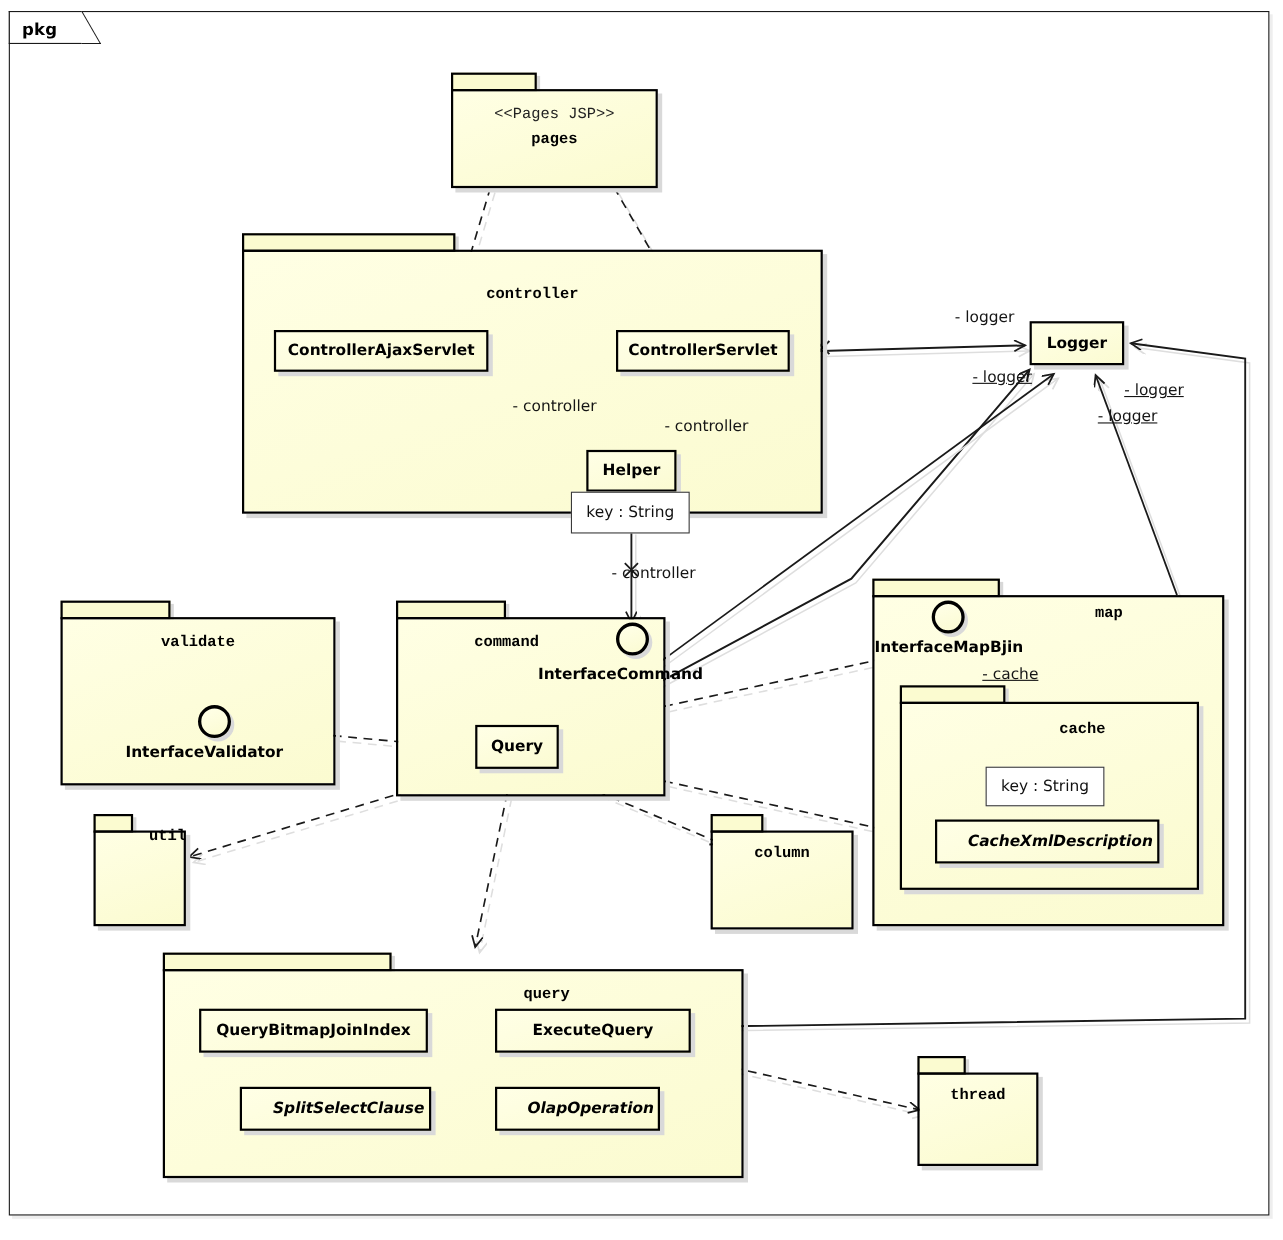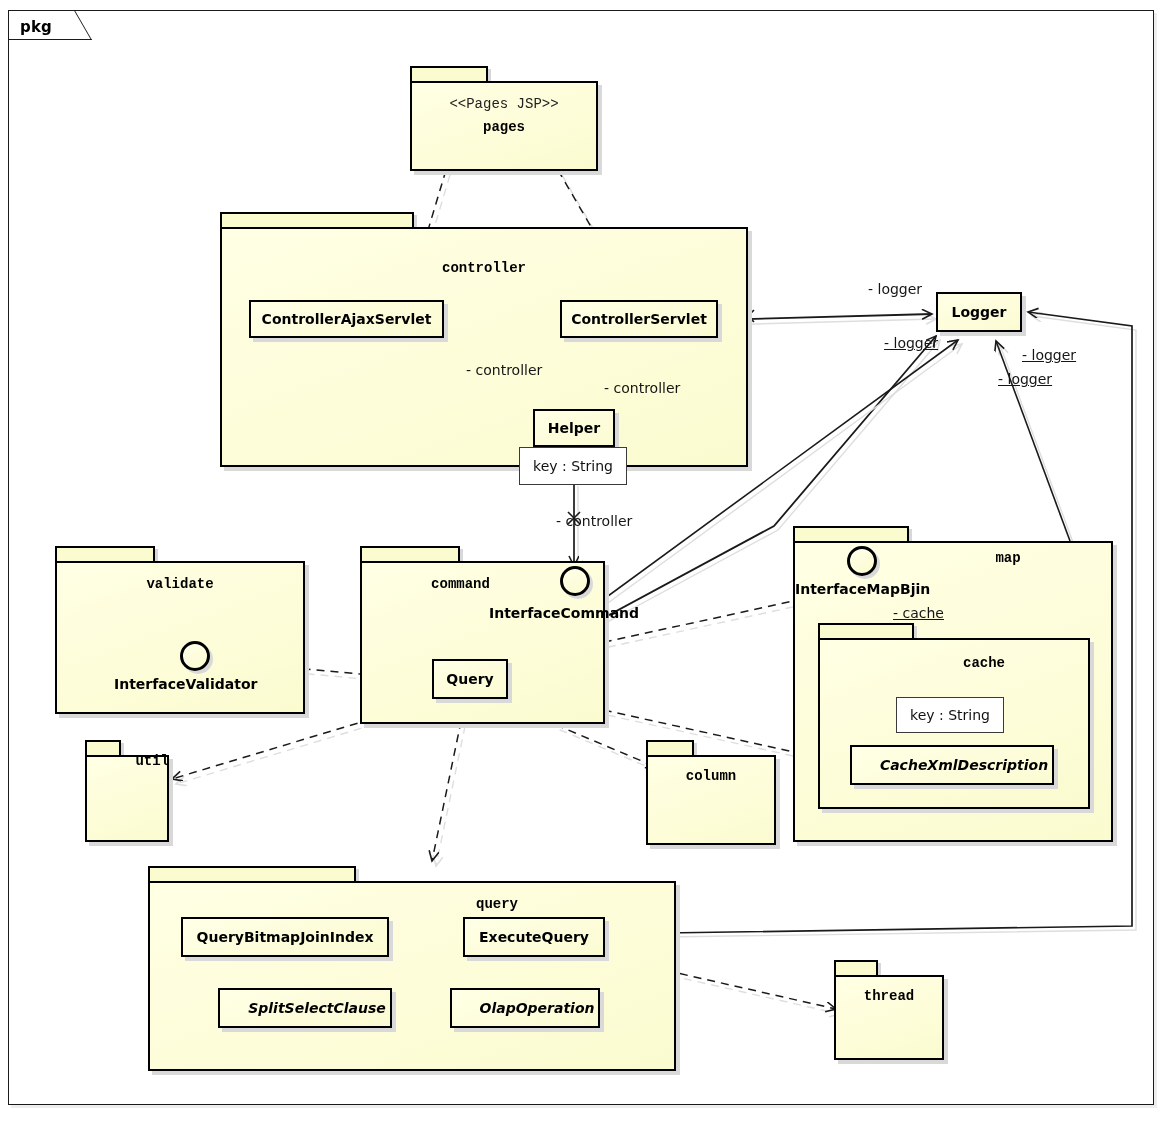--- a/index.html
+++ b/index.html
@@ -383,21 +383,21 @@
     <div class="pkg-body"></div>
     <div class="pkg-name" style="top:30px; transform:translateX(85px);">query</div>
   </div>
 
   <div class="cls" style="left:181px; top:917px; width:208px; height:40px;">
     <span>QueryBitmapJoinIndex</span>
   </div>
   <div class="cls abstract" style="left:218px; top:988px; width:174px; height:40px;">
     <span>SplitSelectClause</span>
   </div>
-  <div class="cls" style="left:450px; top:917px; width:142px; height:40px;margin-left:13px;">
+  <div class="cls" style="left:450px; top:917px; width:178px; height:40px;">
     <span>ExecuteQuery</span>
   </div>
   <div class="cls abstract" style="left:450px; top:988px; width:150px; height:40px;">
     <span>OlapOperation</span>
   </div>
 
   <div class="pkg" style="left:834px; top:960px; width:110px; height:100px;">
     <div class="pkg-tab" style="width:44px;"></div>
     <div class="pkg-body"></div>
     <div class="pkg-name" style="top:28px;">thread</div>

